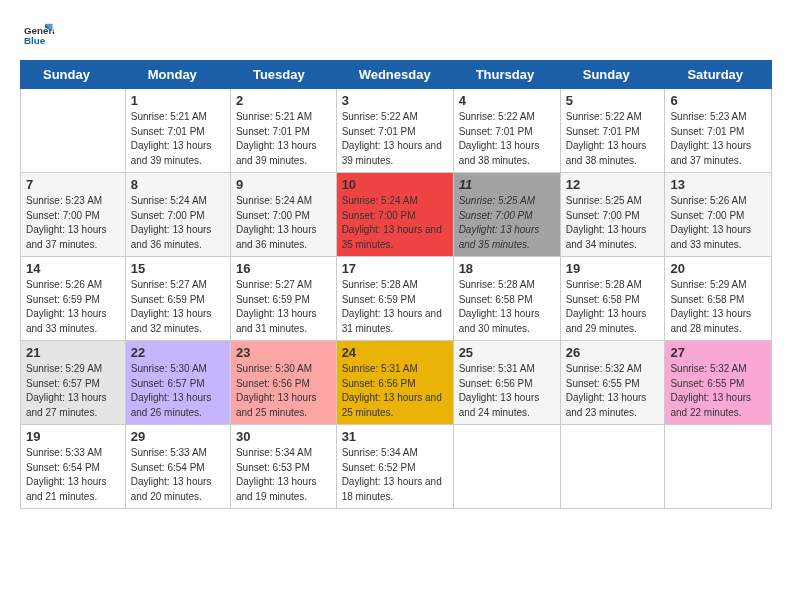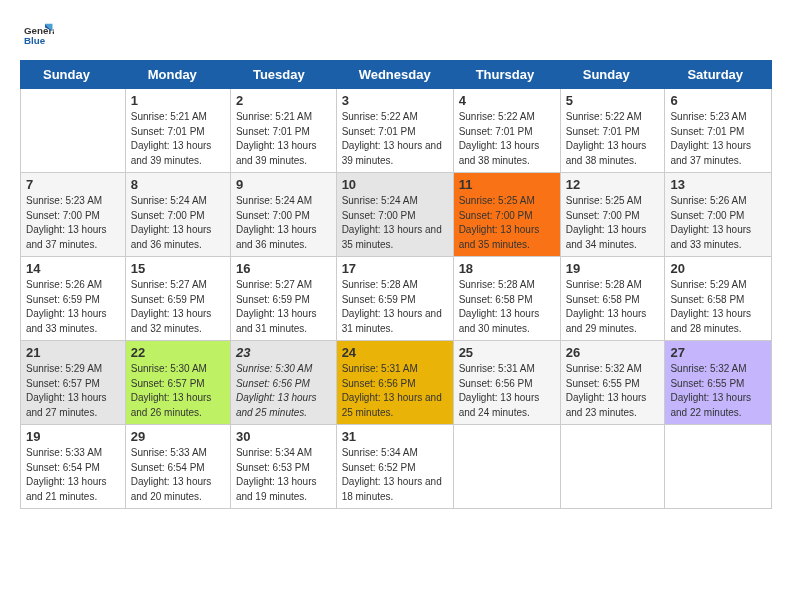--- a/index.html
+++ b/index.html
@@ -146,25 +146,25 @@
           <div class="day-info">Sunrise: 5:23 AM<br>Sunset: 7:00 PM<br>Daylight: 13 hours and 37 minutes.</div>
         </td>
         <td style="background: rgb(245, 245, 245);">
           <span class="day-number">8</span>
           <div class="day-info">Sunrise: 5:24 AM<br>Sunset: 7:00 PM<br>Daylight: 13 hours and 36 minutes.</div>
         </td>
         <td style="background: rgb(245, 245, 245);">
           <span class="day-number">9</span>
           <div class="day-info">Sunrise: 5:24 AM<br>Sunset: 7:00 PM<br>Daylight: 13 hours and 36 minutes.</div>
         </td>
-        <td style="background: #e5e5e5; margin-top: 8px;">
+        <td style="background: #ef4444; margin-top: 8px;">
           <span class="day-number">10</span>
           <div class="day-info">Sunrise: 5:24 AM<br>Sunset: 7:00 PM<br>Daylight: 13 hours and 35 minutes.</div>
         </td>
-        <td style="background: #f97316;">
+        <td style="background: #a3a3a3; font-style: italic;">
           <span class="day-number">11</span>
           <div class="day-info">Sunrise: 5:25 AM<br>Sunset: 7:00 PM<br>Daylight: 13 hours and 35 minutes.</div>
         </td>
         <td style="background: rgb(245, 245, 245);">
           <span class="day-number">12</span>
           <div class="day-info">Sunrise: 5:25 AM<br>Sunset: 7:00 PM<br>Daylight: 13 hours and 34 minutes.</div>
         </td>
         <td style="background: rgb(245, 245, 245);">
           <span class="day-number">13</span>
           <div class="day-info">Sunrise: 5:26 AM<br>Sunset: 7:00 PM<br>Daylight: 13 hours and 33 minutes.</div>
@@ -198,41 +198,41 @@
         <td>
           <span class="day-number">20</span>
           <div class="day-info">Sunrise: 5:29 AM<br>Sunset: 6:58 PM<br>Daylight: 13 hours and 28 minutes.</div>
         </td>
       </tr>
       <tr>
         <td style="background: #e5e5e5;">
           <span class="day-number">21</span>
           <div class="day-info">Sunrise: 5:29 AM<br>Sunset: 6:57 PM<br>Daylight: 13 hours and 27 minutes.</div>
         </td>
-        <td style="background: #bef264;">
+        <td style="background: #c4b5fd;">
           <span class="day-number">22</span>
           <div class="day-info">Sunrise: 5:30 AM<br>Sunset: 6:57 PM<br>Daylight: 13 hours and 26 minutes.</div>
         </td>
-        <td style="background: #e5e5e5; font-style: italic;">
+        <td style="background: #fca5a5;">
           <span class="day-number">23</span>
           <div class="day-info">Sunrise: 5:30 AM<br>Sunset: 6:56 PM<br>Daylight: 13 hours and 25 minutes.</div>
         </td>
         <td style="background: #eab308;">
           <span class="day-number">24</span>
           <div class="day-info">Sunrise: 5:31 AM<br>Sunset: 6:56 PM<br>Daylight: 13 hours and 25 minutes.</div>
         </td>
         <td style="background: rgb(245, 245, 245);">
           <span class="day-number">25</span>
           <div class="day-info">Sunrise: 5:31 AM<br>Sunset: 6:56 PM<br>Daylight: 13 hours and 24 minutes.</div>
         </td>
         <td style="background: rgb(245, 245, 245);">
           <span class="day-number">26</span>
           <div class="day-info">Sunrise: 5:32 AM<br>Sunset: 6:55 PM<br>Daylight: 13 hours and 23 minutes.</div>
         </td>
-        <td style="background: #c4b5fd;">
+        <td style="background: #f9a8d4;">
           <span class="day-number">27</span>
           <div class="day-info">Sunrise: 5:32 AM<br>Sunset: 6:55 PM<br>Daylight: 13 hours and 22 minutes.</div>
         </td>
       </tr>
       <tr>
         <td>
           <span class="day-number">19</span>
           <div class="day-info">Sunrise: 5:33 AM<br>Sunset: 6:54 PM<br>Daylight: 13 hours and 21 minutes.</div>
         </td>
         <td>

